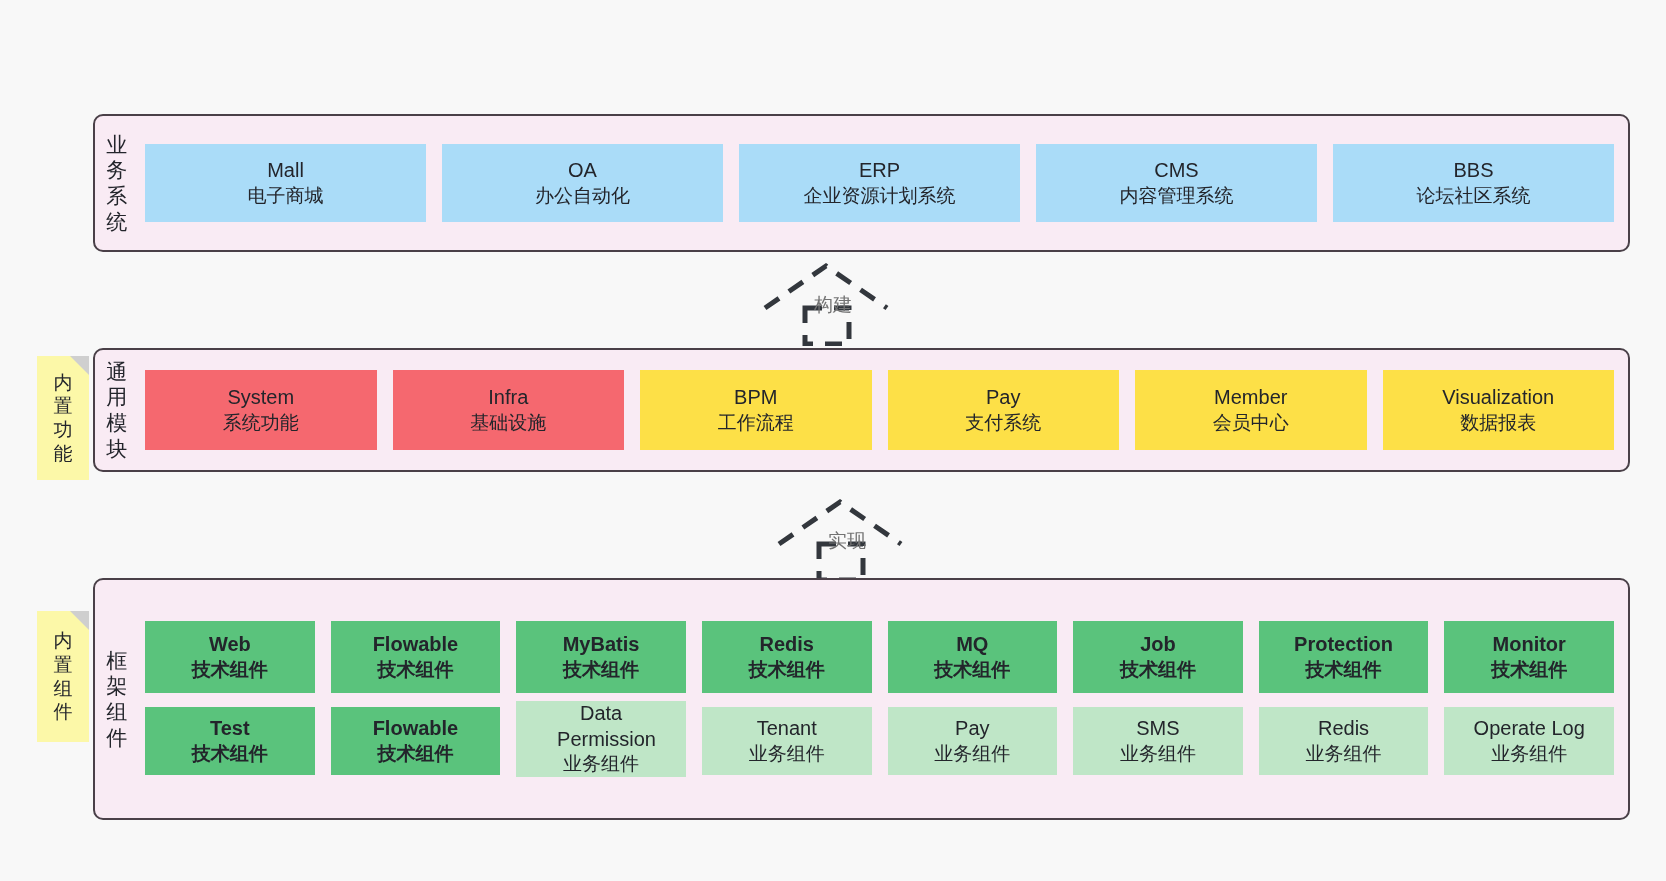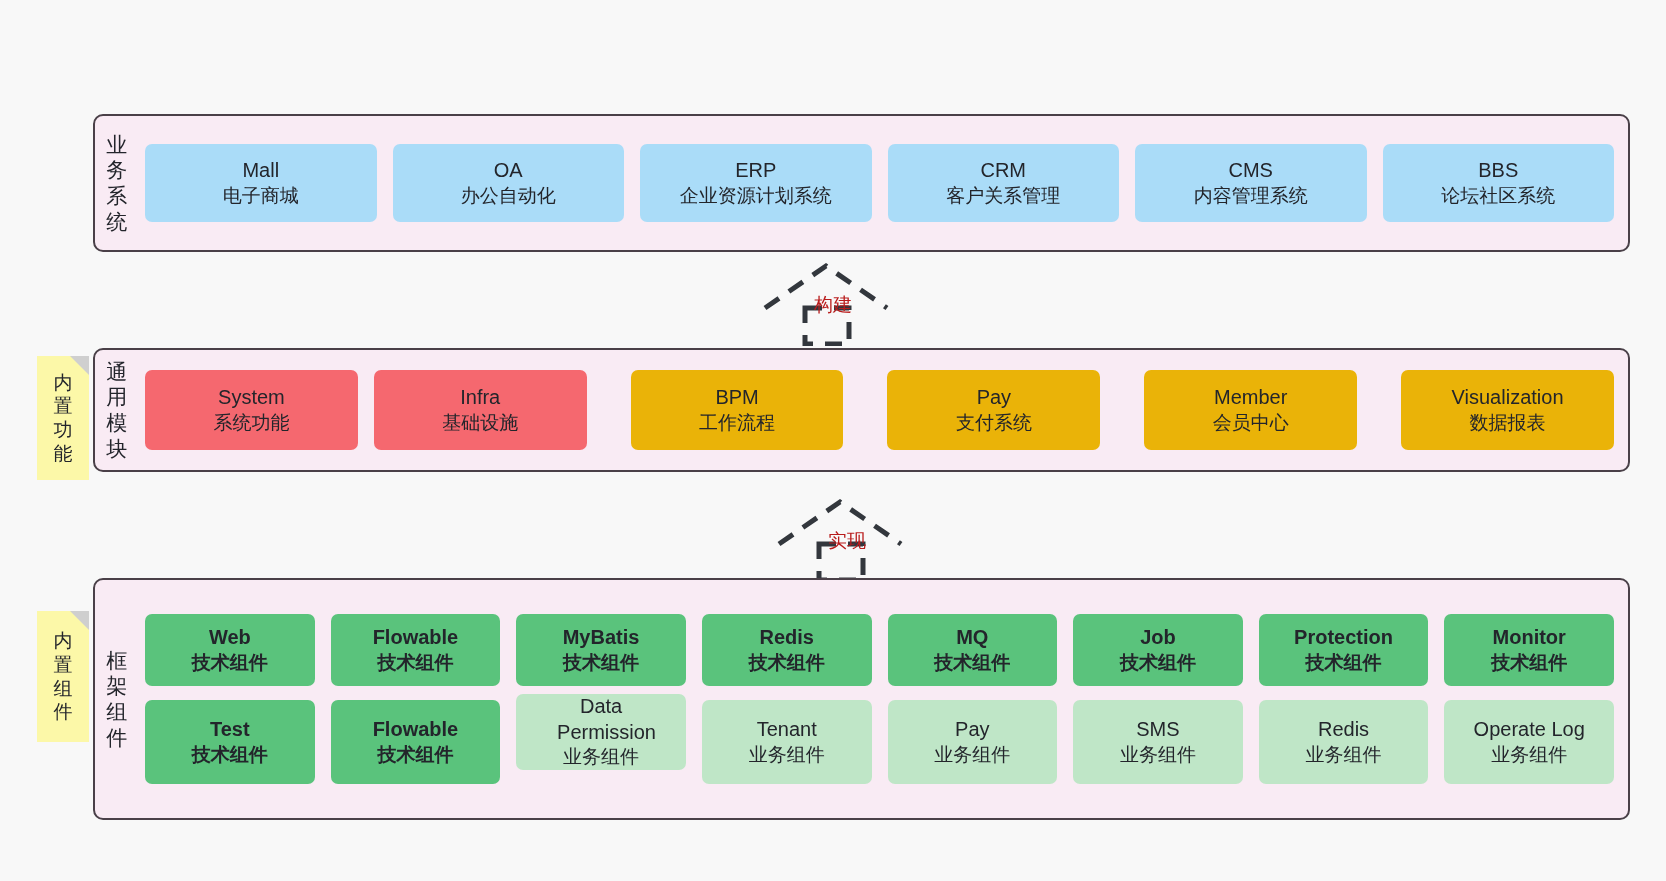--- a/index.html
+++ b/index.html
@@ -51,50 +51,50 @@
     padding: 0 14px 0 6px;
   }
   .card-row {
     display: flex;
     gap: 16px;
     align-items: flex-start;
   }
   .card {
     flex: 1 1 0;
     box-sizing: border-box;
-    border-radius: 7px;
+    border-radius: 0;
     display: flex;
     flex-direction: column;
     align-items: center;
     justify-content: center;
     text-align: center;
     color: #23252b;
     padding: 6px 18px;
   }
   .card .c-title {
     font-size: 20px;
     line-height: 1.28;
   }
   .card .c-sub {
     font-size: 19px;
     line-height: 1.28;
   }
 
   
   .c-blue        { background: #aadcf8; }
   .c-red         { background: #f5686f; }
-  .c-pink        { background: #eab308; margin-left: 28px; }
+  .c-pink        { background: #fde047; }
   .c-green       { background: #5ac37c; font-weight: bold; }
   .c-greenlight  { background: #bfe6c7; }
 
   
   .row-biz  .card { height: 78px; }
   .row-mod  .card { height: 80px; text-align: center; }
   .row-tech .card { height: 72px; }
-  .row-biz2 .card { height: 84px; }
+  .row-biz2 .card { height: 68px; }
   .row-biz2 .card.tall { height: 76px; margin-top: -6px; }
 
   
   .sticky {
     position: absolute;
     width: 52px;
     background: #fcf8a8;
     color: #23252b;
     font-size: 19px;
     line-height: 1.25;
@@ -116,21 +116,21 @@
   }
 
   
   .connector {
     position: absolute;
     pointer-events: none;
   }
   .conn-label {
     position: absolute;
     font-size: 19px;
-    color: #b91c1c;
+    color: #737373;
     background: transparent;
     white-space: nowrap;
   }
 </style>
 </head>
 <body>
 
 <div id="canvas">
 
   <div class="layer" style="left:93px; top:114px; width:1537px; height:138px;">
@@ -148,24 +148,20 @@
         </div>
         <div class="card c-blue">
           <div class="c-title">OA</div>
           <div class="c-sub">办公自动化</div>
         </div>
         <div class="card c-blue">
           <div class="c-title">ERP</div>
           <div class="c-sub">企业资源计划系统</div>
         </div>
         <div class="card c-blue">
-          <div class="c-title">CRM</div>
-          <div class="c-sub">客户关系管理</div>
-        </div>
-        <div class="card c-blue">
           <div class="c-title">CMS</div>
           <div class="c-sub">内容管理系统</div>
         </div>
         <div class="card c-blue">
           <div class="c-title">BBS</div>
           <div class="c-sub">论坛社区系统</div>
         </div>
       </div>
     </div>
   </div>

